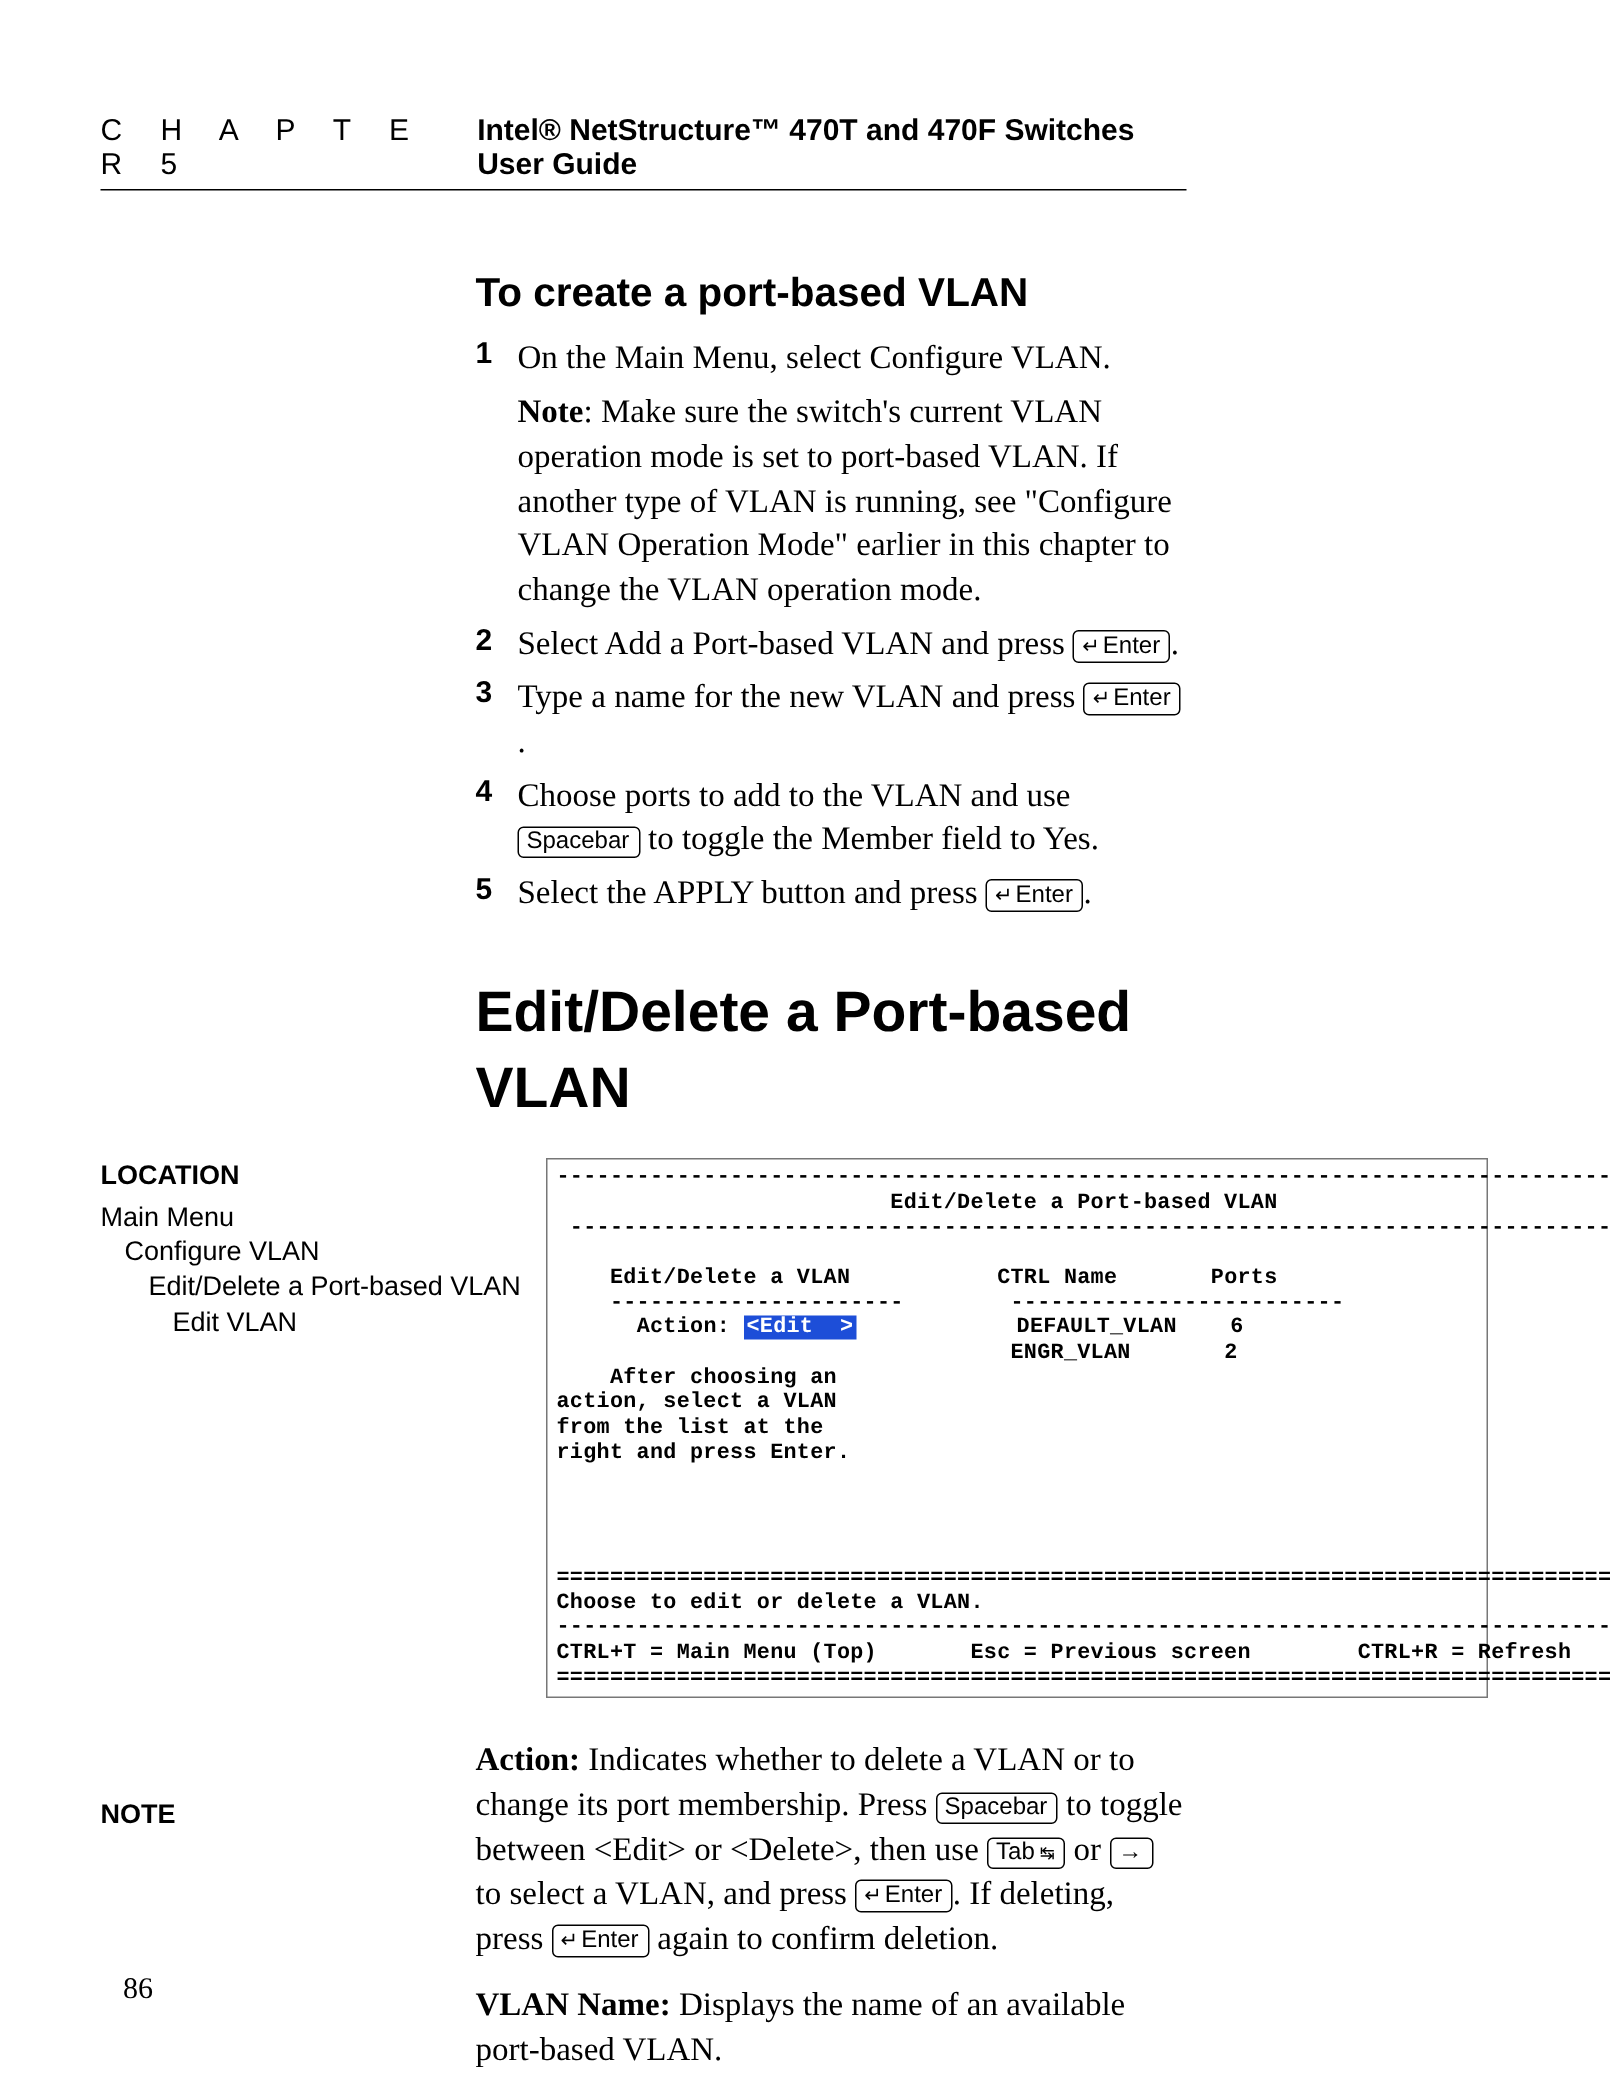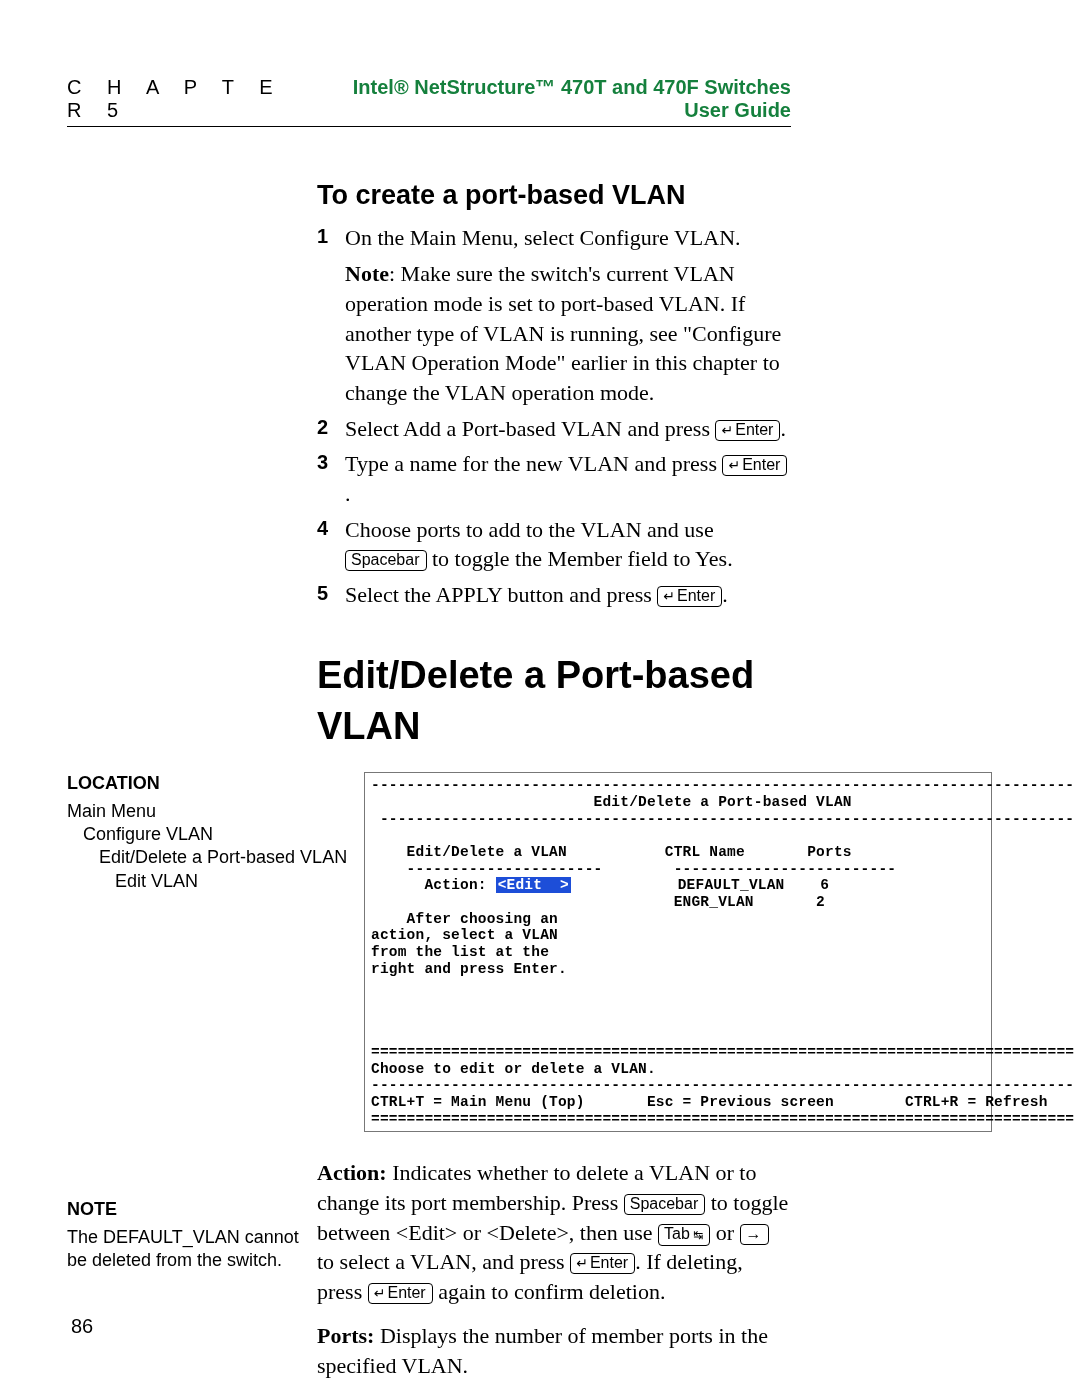--- a/index.html
+++ b/index.html
@@ -24,22 +24,21 @@
     align-items: baseline;
     font-family: Arial, Helvetica, sans-serif;
     letter-spacing: 10px;
     font-size: 20px;
     padding-top: 26px;
   }
   .hdr-right {
     letter-spacing: 0;
     font-weight: bold;
     font-size: 20px;
-    color: #15803d;
-    text-align: right;
+    color: #000000;
   }
   .rule {
     height: 1px;
     background: #000;
     margin-top: 4px;
   }
   .content {
     display: flex;
     margin-top: 50px;
   }
@@ -122,22 +121,22 @@
   }
   .term .inv {
     background: #1d4ed8;
     color: #fff;
     padding: 0 2px;
   }
   .desc p { margin: 0 0 14px 0; }
   .footer {
     position: absolute;
     bottom: 50px;
-    left: 71px;
-    font-family: Liberation Sans, sans-serif;
+    left: 82px;
+    font-family: Liberation Serif, serif;
     font-size: 20px;
   }
 </style>
 </head>
 <body>
 
 <div class="page">
 
   <div class="hdr">
     <span>C H A P T E R   5</span>
@@ -225,27 +224,29 @@
 <span>CTRL+T = Main Menu (Top)</span>       <span>Esc = Previous screen</span>        <span>CTRL+R = Refresh</span>
 ===============================================================================</div>
 
     </div>
   </div>
 
   <div class="content" style="margin-top:0;">
     <div class="side">
       <div style="height:40px"></div>
       <div class="note-head">NOTE</div>
-      <div style="font-size:18px;">The DEFAULT_VLAN cannot be deleted from the switch.</div>
     </div>
     <div class="main desc">
       <p>
         <b>Action:</b><span> Indicates whether to delete a VLAN or to change its port membership. Press </span><span class="key">Spacebar</span><span> to toggle between &lt;Edit&gt; or &lt;Delete&gt;, then use </span><span class="key tab">Tab</span><span> or </span><span class="key">→</span><span> to select a VLAN, and press </span><span class="key arrow-l">Enter</span><span>. If deleting, press </span><span class="key arrow-l">Enter</span><span> again to confirm deletion.</span>
       </p>
       <p>
+        <b>VLAN Name:</b><span> Displays the name of an available port-based VLAN.</span>
+      </p>
+      <p>
         <b>Ports:</b><span> Displays the number of member ports in the specified VLAN.</span>
       </p>
     </div>
   </div>
 
   <div class="footer">86</div>
 
 </div>
 
 </body></html>

